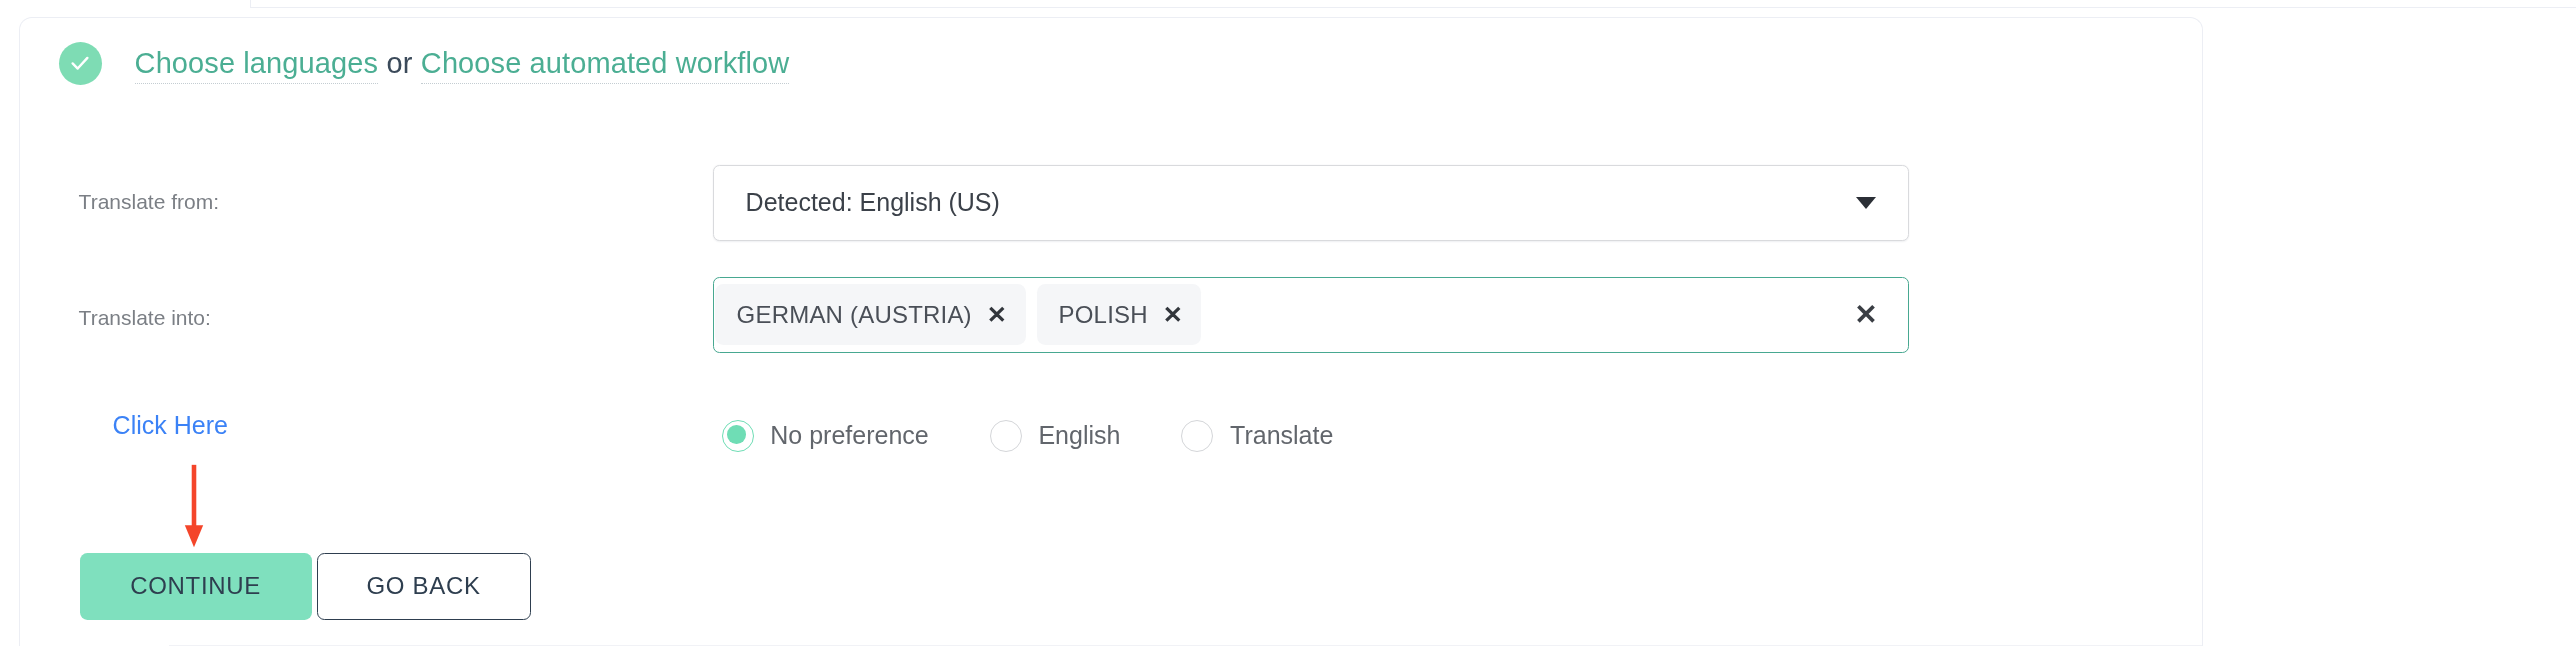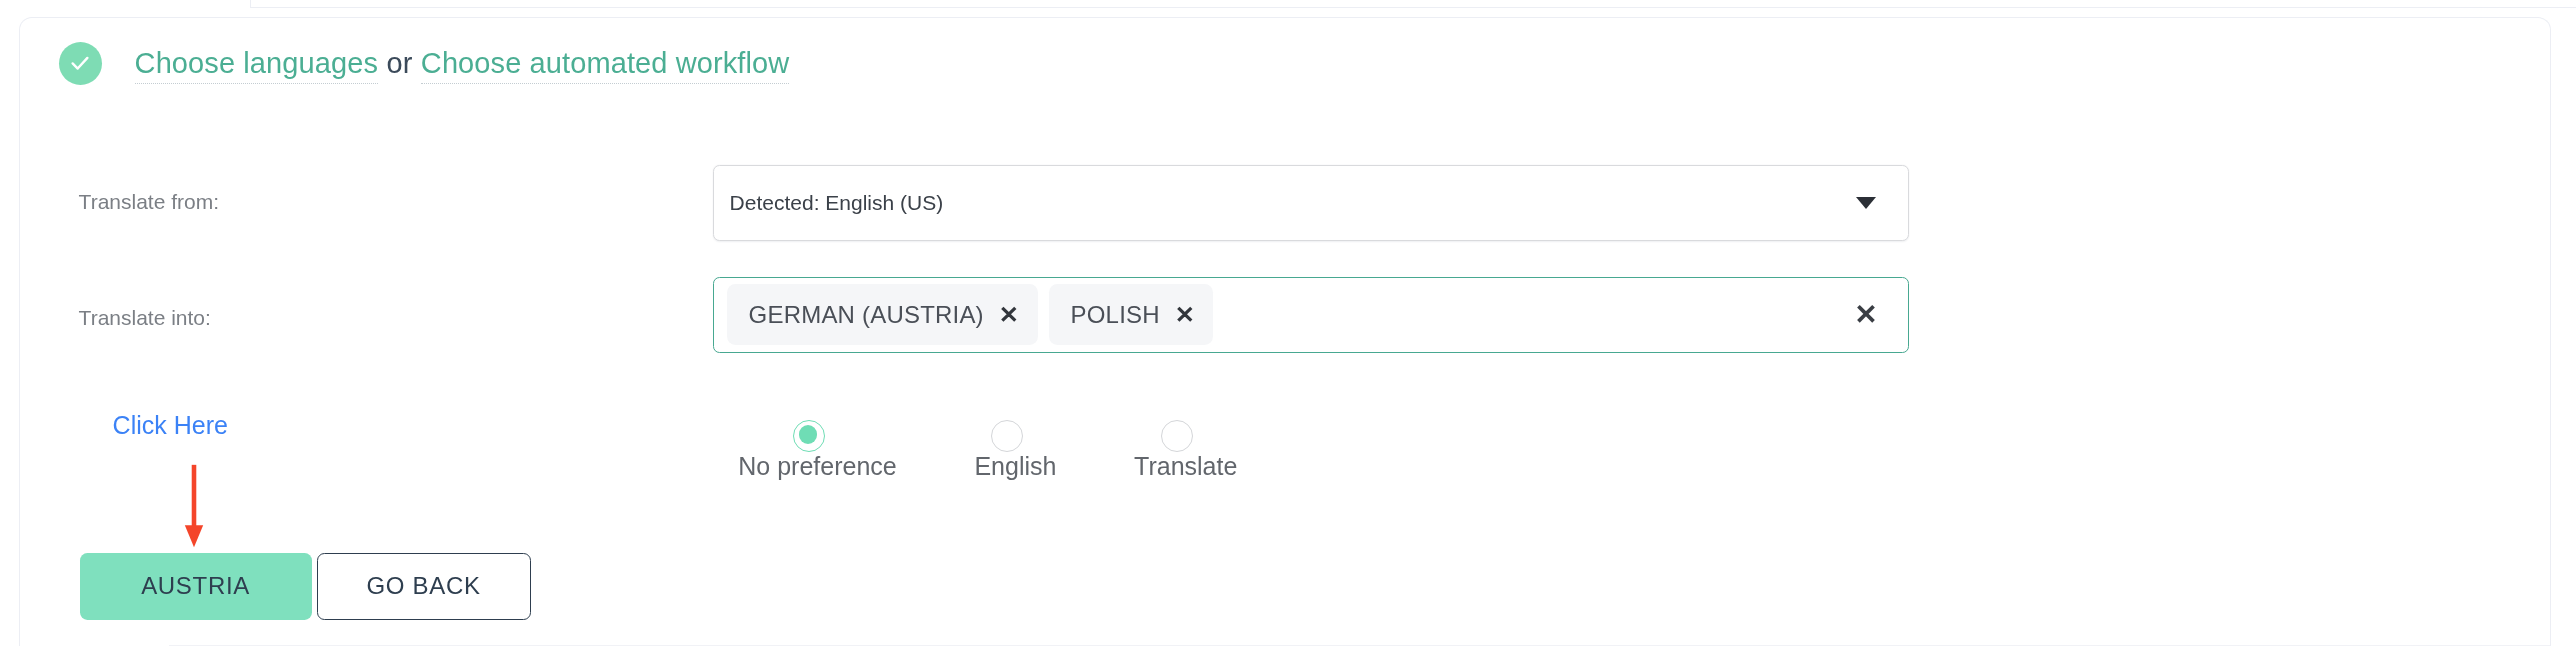--- a/index.html
+++ b/index.html
@@ -39,21 +39,21 @@
     width: 0.9px;
     height: 8.4px;
     background: #eceef4;
   }
 
   
   .card {
     position: absolute;
     left: 18.6px;
     top: 16.7px;
-    width: 2532px;
+    width: 2184px;
     height: 629px;
     background: #ffffff;
     border: 0.9px solid #eceef4;
     border-bottom: none;
     border-radius: 13px 13px 0 0;
     box-sizing: border-box;
   }
   .card-bottom-rule {
     position: absolute;
     left: 149px;
@@ -125,22 +125,22 @@
     background: #ffffff;
     border: 0.9px solid #d9dadd;
     border-radius: 6.5px;
     box-shadow: 0 0.9px 1.9px rgba(20,30,50,0.07);
     box-sizing: border-box;
     display: flex;
     align-items: center;
     cursor: pointer;
   }
   .select-value {
-    margin-left: 16px;
-    font-size: 21px;
+    margin-left: 32px;
+    font-size: 25px;
     color: #3b4149;
     white-space: nowrap;
   }
   .select-caret {
     position: absolute;
     right: 32px;
     top: 50%;
     transform: translateY(-50%);
     width: 0; height: 0;
     border-left: 10.2px solid transparent;
@@ -154,21 +154,21 @@
     left: 693px;
     top: 259px;
     width: 1196px;
     height: 76px;
     background: #ffffff;
     border: 1.9px solid #48a891;
     border-radius: 6.5px;
     box-sizing: border-box;
     display: flex;
     align-items: center;
-    padding-left: 13px;
+    padding-left: 1px;
     cursor: text;
   }
   .tag {
     display: flex;
     align-items: center;
     height: 61px;
     padding: 0 18.6px 0 22px;
     margin-right: 11px;
     background: #f5f6f8;
     border-radius: 8.4px;
@@ -206,21 +206,20 @@
     top: 402px;
     display: flex;
     align-items: center;
   }
   .radio-item {
     display: flex;
     align-items: center;
     margin-right: 61px;
     cursor: pointer;
     white-space: nowrap;
-    flex-direction: column;
   }
   .radio-dot {
     width: 32px;
     height: 32px;
     border-radius: 50%;
     border: 1.9px solid #d4d6d9;
     background: #ffffff;
     box-sizing: border-box;
     flex: 0 0 auto;
   }
@@ -351,20 +350,20 @@
       </div>
     </div>
 
     <div class="annot-text">Click Here</div>
     <svg class="annot-arrow" viewBox="0 0 24 92" aria-hidden="true">
       <line x1="12" y1="0" x2="12" y2="70" stroke="#F4452A" stroke-width="5"></line>
       <polygon points="12,90 2,66 22,66" fill="#F4452A"></polygon>
     </svg>
 
     <div class="btn-row">
-      <div class="btn btn-primary">AUSTRIA</div>
+      <div class="btn btn-primary">CONTINUE</div>
       <div class="btn btn-secondary">GO BACK</div>
     </div>
 
     <div class="card-bottom-rule"></div>
   </div>
 </div>
 
 
 </body></html>

